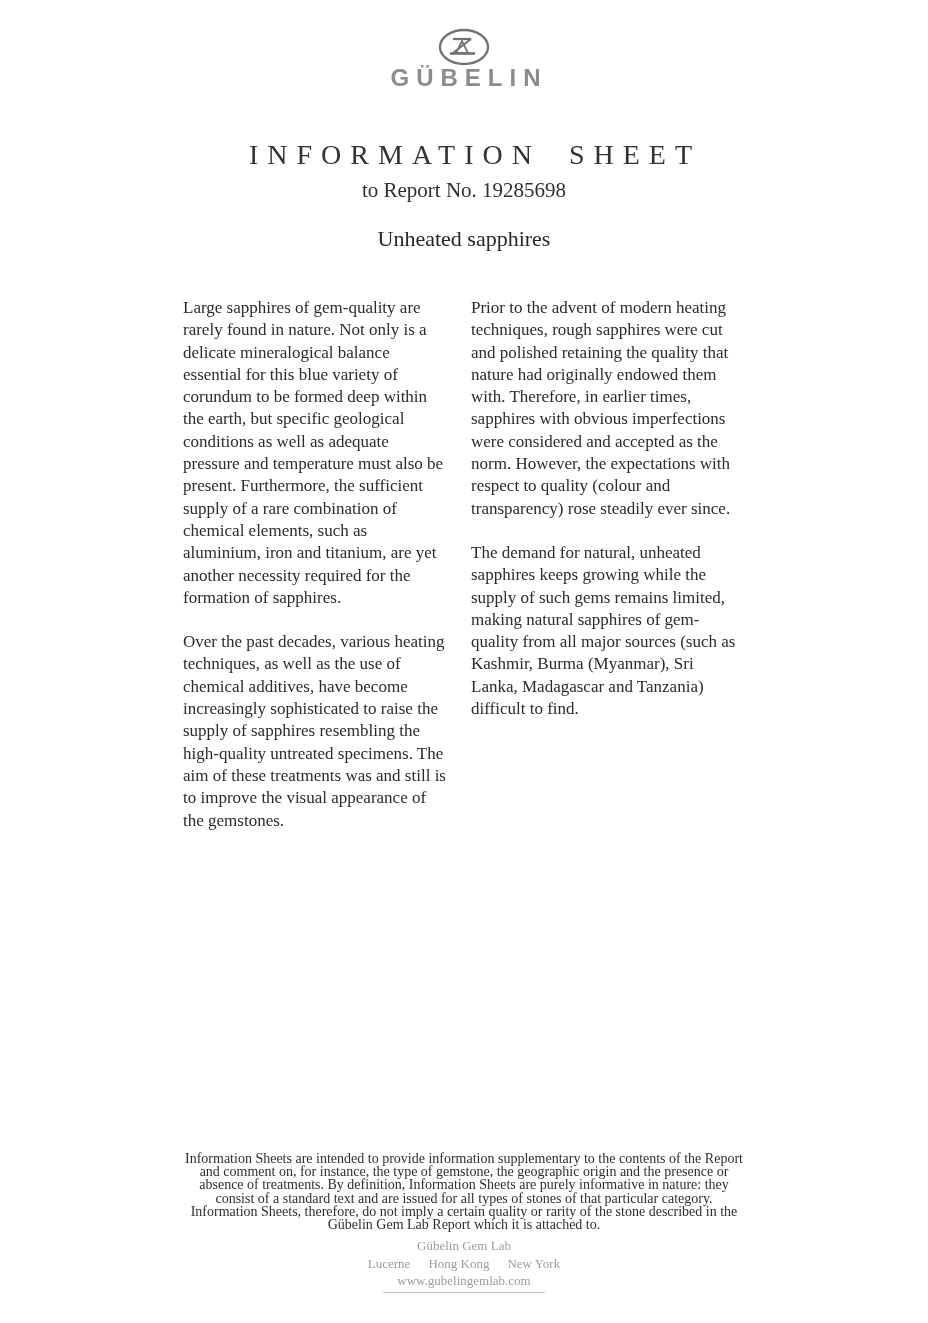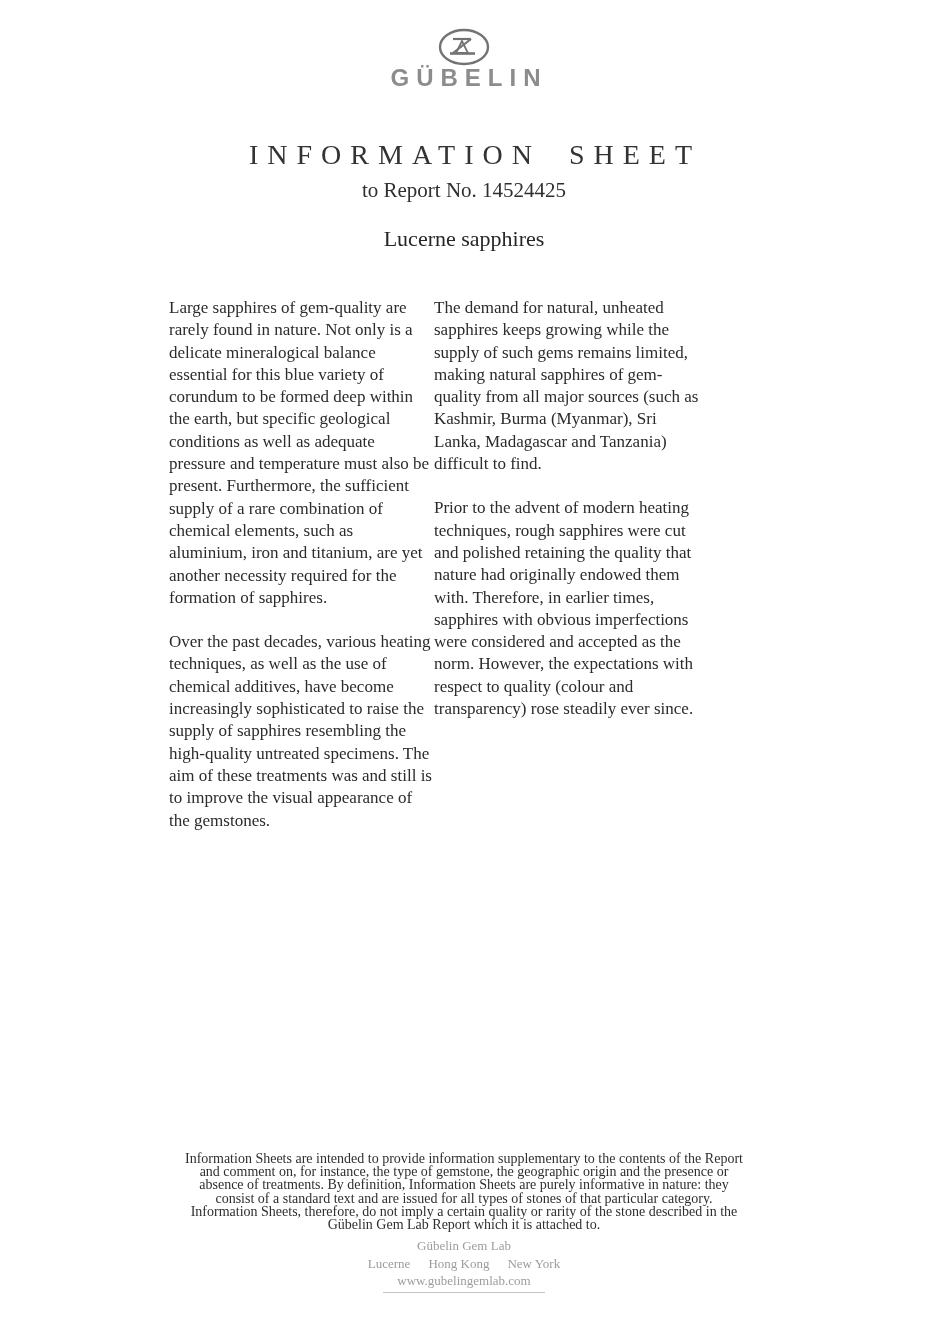--- a/index.html
+++ b/index.html
@@ -39,23 +39,24 @@
     color: #333333;
   }
   .report-line { margin-top: 7px; font-size: 21px; color: #2f2f2f; }
   .section-title { position: absolute; top: 226px; left: 0; width: 100%; text-align: center;
     font-size: 22px; color: #262626; }
 
   
   .columns {
     position: absolute;
     top: 297px;
-    left: 169px;
+    left: 183px;
     width: 553px;
     display: flex;
+    gap: 23px;
   }
   .col { width: 265px; font-size: 17px; line-height: 22.3px; color: #2b2b2b; text-align: left; }
   .col p { margin-bottom: 22px; }
 
   
   .disclaimer {
     position: absolute;
     top: 1152px;
     left: 50%;
     transform: translateX(-50%);
@@ -93,33 +94,33 @@
         <path d="M34 12 L16 26" stroke="#737373" stroke-width="2.2"></path>
         <path d="M25 14 L19 26 H31 Z" stroke="#737373" stroke-width="1.8" fill="none"></path>
         <path d="M13 26.5 H38" stroke="#737373" stroke-width="2.6"></path>
       </svg>
     </span>
     <div class="wordmark">GÜBELIN</div>
   </div>
 
   <div class="title-block">
     <div class="main-title">INFORMATION SHEET</div>
-    <div class="report-line">to Report No. 14524425</div>
+    <div class="report-line">to Report No. 19285698</div>
   </div>
 
-  <div class="section-title">Lucerne sapphires</div>
+  <div class="section-title">Unheated sapphires</div>
 
   <div class="columns">
     <div class="col">
       <p>Large sapphires of gem-quality are rarely found in nature. Not only is a delicate mineralogical balance essential for this blue variety of corundum to be formed deep within the earth, but specific geological conditions as well as adequate pressure and temperature must also be present. Furthermore, the sufficient supply of a rare combination of chemical elements, such as aluminium, iron and titanium, are yet another necessity required for the formation of sapphires.</p>
       <p>Over the past decades, various heating techniques, as well as the use of chemical additives, have become increasingly sophisticated to raise the supply of sapphires resembling the high-quality untreated specimens. The aim of these treatments was and still is to improve the visual appearance of the gemstones.</p>
     </div>
     <div class="col">
+      <p>Prior to the advent of modern heating techniques, rough sapphires were cut and polished retaining the quality that nature had originally endowed them with. Therefore, in earlier times, sapphires with obvious imperfections were considered and accepted as the norm. However, the expectations with respect to quality (colour and transparency) rose steadily ever since.</p>
       <p>The demand for natural, unheated sapphires keeps growing while the supply of such gems remains limited, making natural sapphires of gem-quality from all major sources (such as Kashmir, Burma (Myanmar), Sri Lanka, Madagascar and Tanzania) difficult to find.</p>
-      <p>Prior to the advent of modern heating techniques, rough sapphires were cut and polished retaining the quality that nature had originally endowed them with. Therefore, in earlier times, sapphires with obvious imperfections were considered and accepted as the norm. However, the expectations with respect to quality (colour and transparency) rose steadily ever since.</p>
     </div>
   </div>
 
   <div class="disclaimer">Information Sheets are intended to provide information supplementary to the contents of the Report and comment on, for instance, the type of gemstone, the geographic origin and the presence or absence of treatments. By definition, Information Sheets are purely informative in nature: they consist of a standard text and are issued for all types of stones of that particular category. Information Sheets, therefore, do not imply a certain quality or rarity of the stone described in the Gübelin Gem Lab Report which it is attached to.</div>
 
   <div class="footer">
     <div>Gübelin Gem Lab</div>
     <div class="locations">
       <span>Lucerne</span><span>Hong Kong</span><span>New York</span>
     </div>

